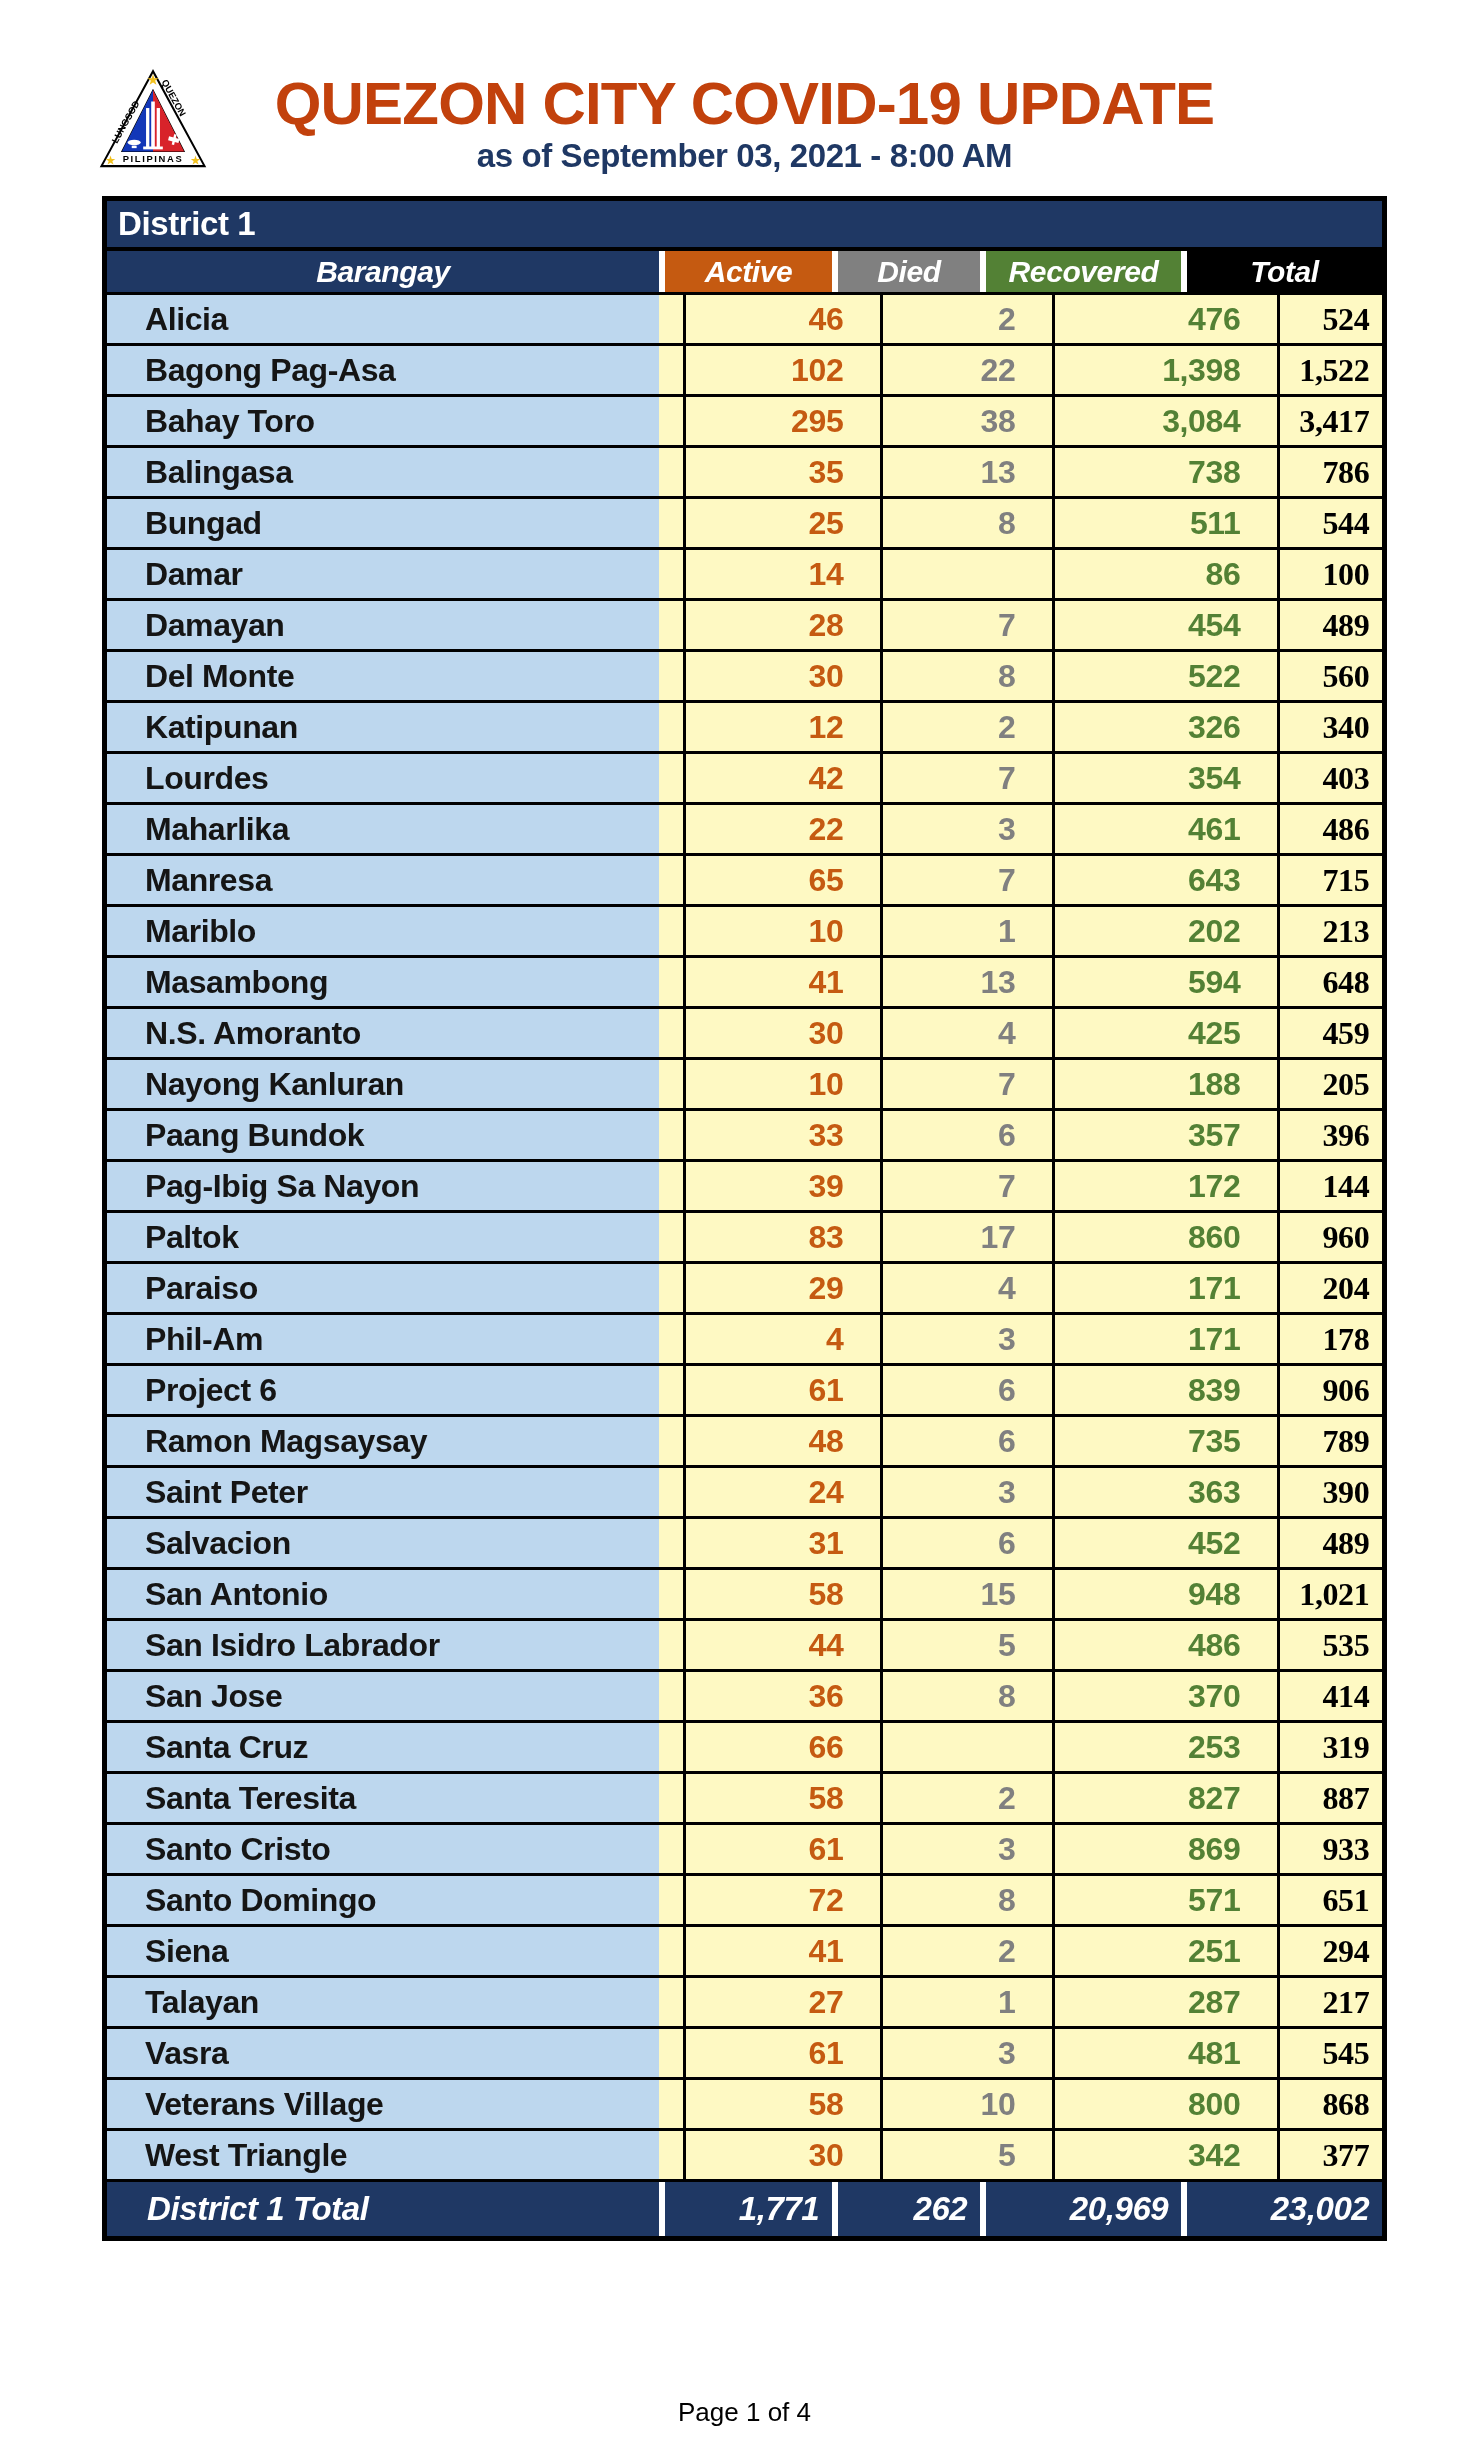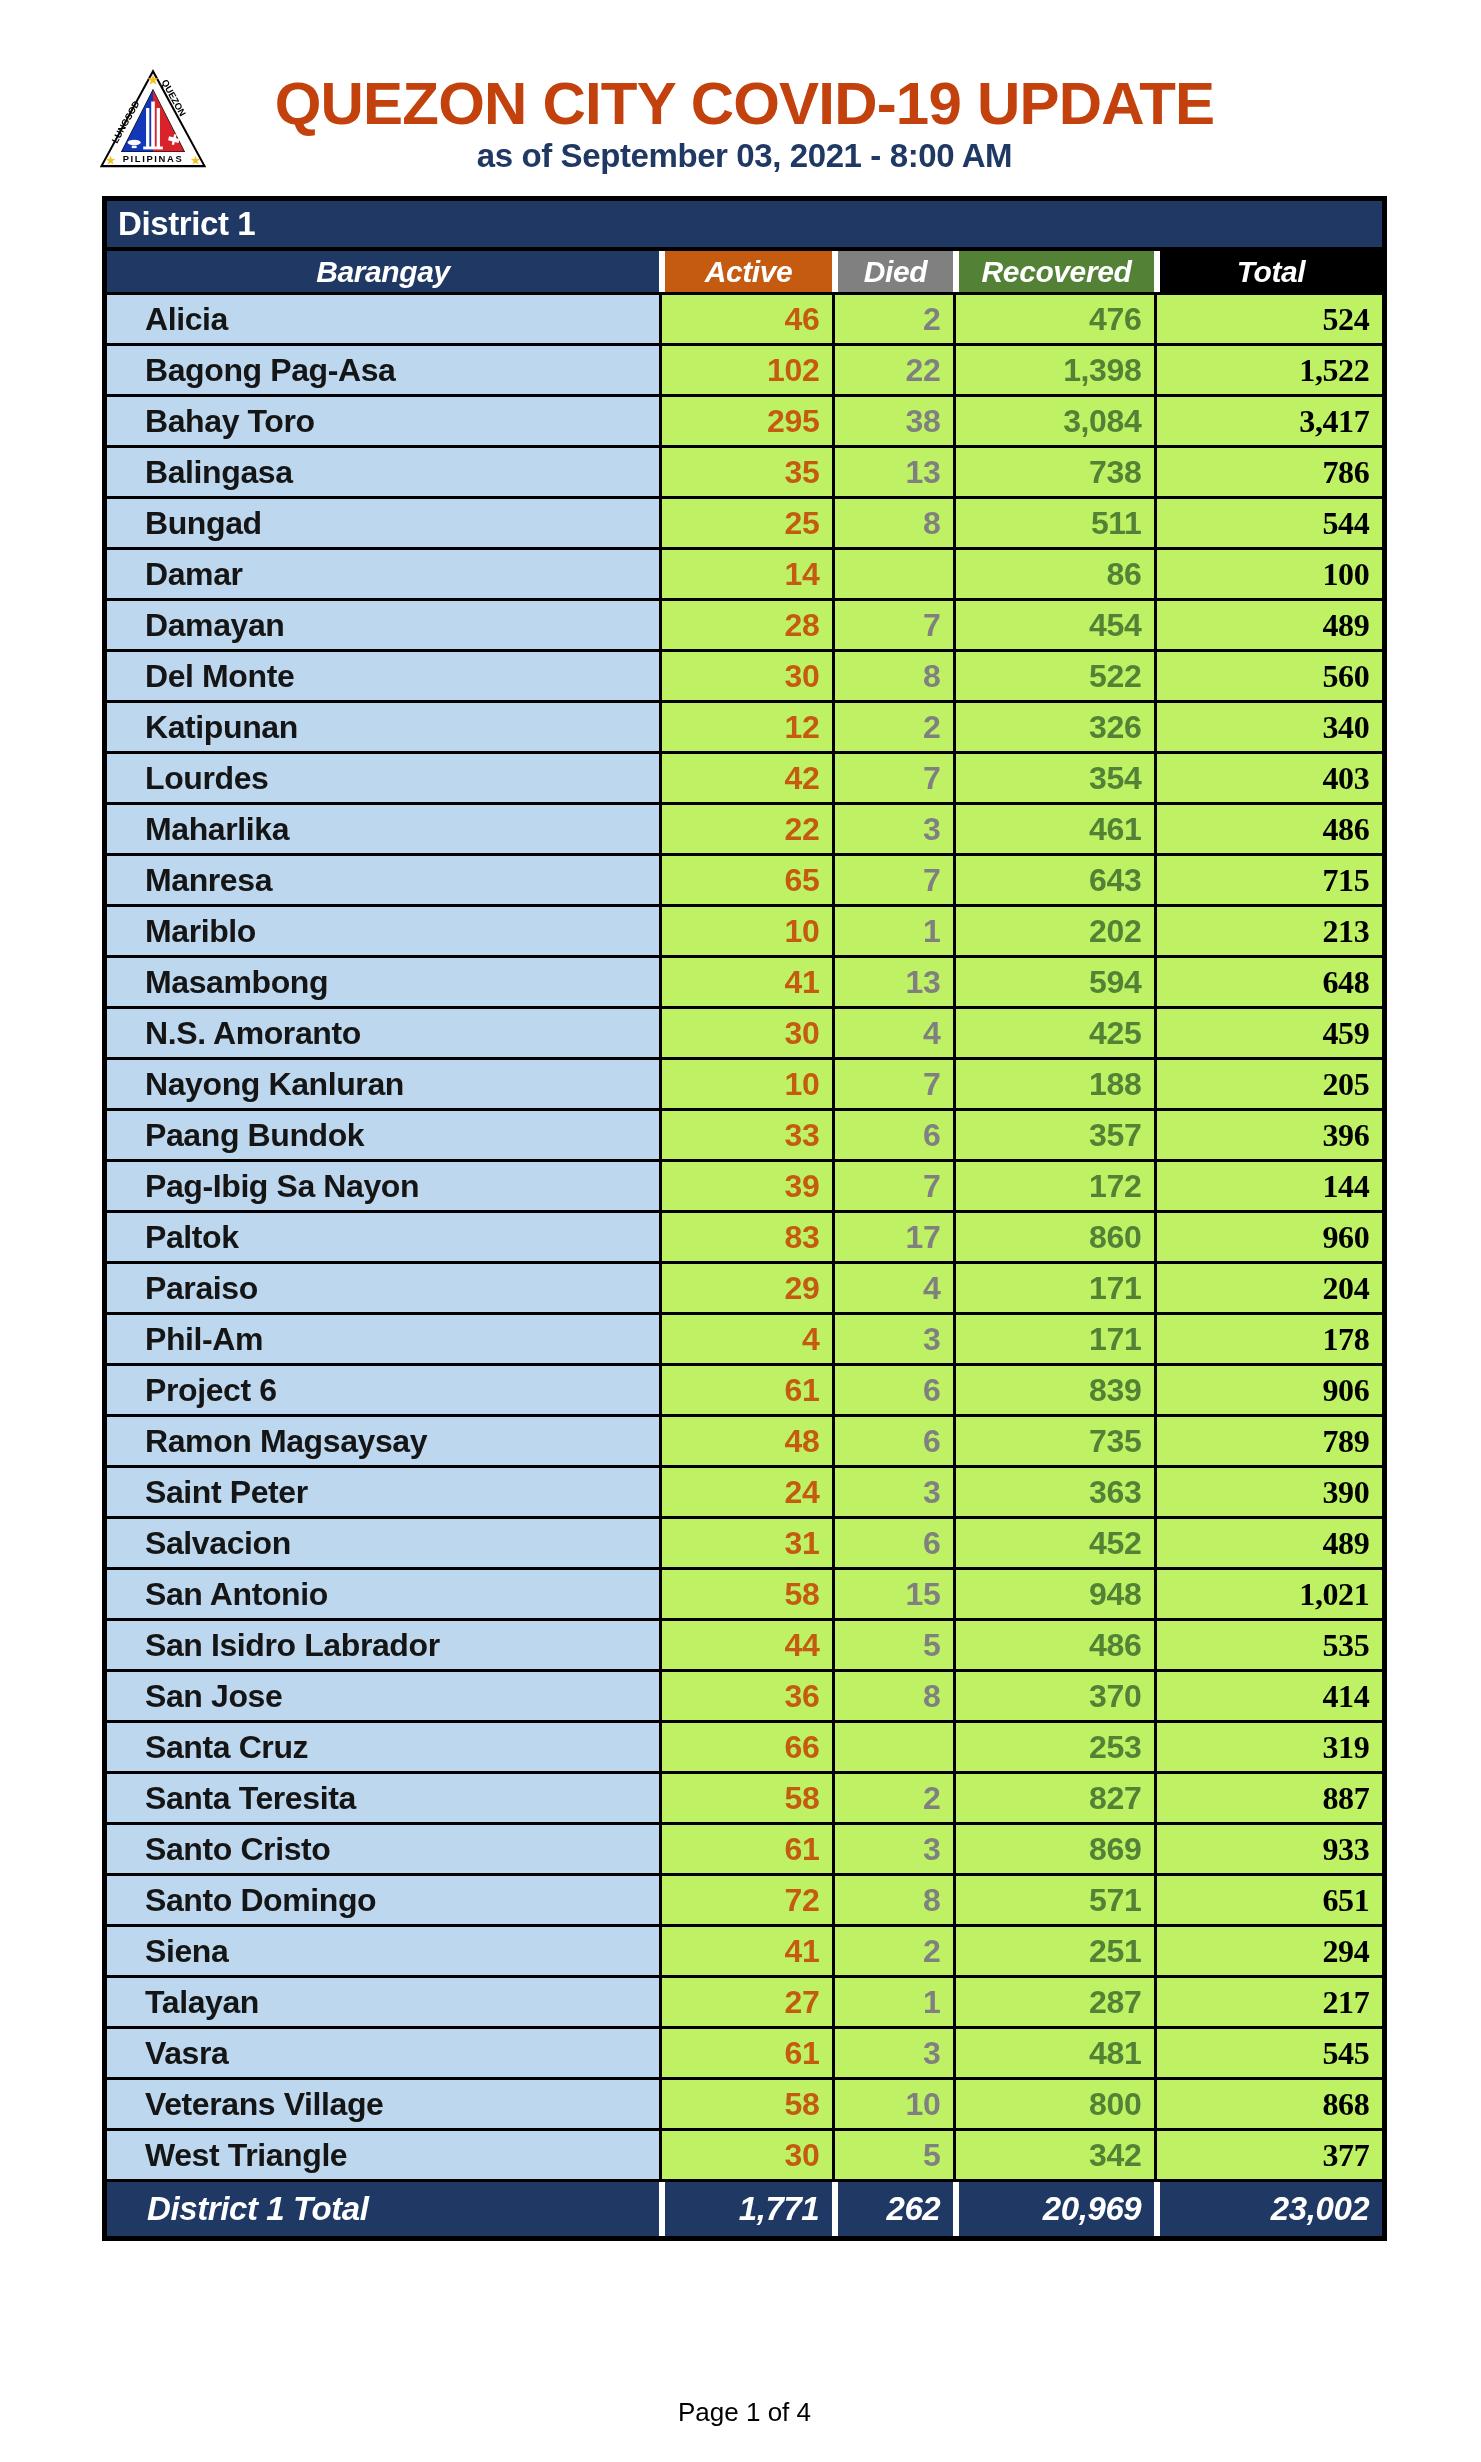--- a/index.html
+++ b/index.html
@@ -27,21 +27,21 @@
   
   .table {
     position:absolute; left:102px; top:196px; width:1285px;
     border:5.6px solid #000; background:#fff;
   }
   .row  { display:flex; }
   .cell { display:flex; align-items:center; overflow:hidden; }
 
   .w-name  { width:552px; }
   .w-act   { width:173px; }
-  .w-died  { width:121px; }
+  .w-died  { width:148px; }
   .w-rec   { width:201px; }
   .w-tot   { flex:1; }
 
   .district-row { height:46px; background:#1F3864; }
   .district-row .cell {
     width:100%; color:#fff; font-weight:bold; font-size:33px;
     letter-spacing:-0.4px; padding-left:11px;
   }
 
   .cols-row { height:45px; border-top:4.8px solid #000; }
@@ -49,21 +49,21 @@
     justify-content:center; color:#fff;
     font-weight:bold; font-style:italic; font-size:30px; letter-spacing:-0.4px;
   }
   .cols-row .cell + .cell { border-left:6.4px solid #fff; }
   .bg-navy   { background:#1F3864; }
   .bg-orange { background:#C55A11; }
   .bg-gray   { background:#808080; }
   .bg-green  { background:#538135; }
   .bg-black  { background:#000000; }
 
-  .data-row { height:51px; border-top:3.2px solid #000; background:#bef264; }
+  .data-row { height:51px; border-top:3.2px solid #000; background:#fef9c3;gap:24px; }
   .data-row .cell + .cell { border-left:3.2px solid #000; }
   .cell-name {
     background:#BDD7EE; font-weight:bold; font-size:32px; color:#151515;
     padding-left:38px; letter-spacing:-0.4px;
   }
   .num {
     justify-content:flex-end; padding-right:12.7px;
     font-weight:bold; font-size:32px; letter-spacing:-0.4px;
   }
   .num-active    { color:#C55A11; }

